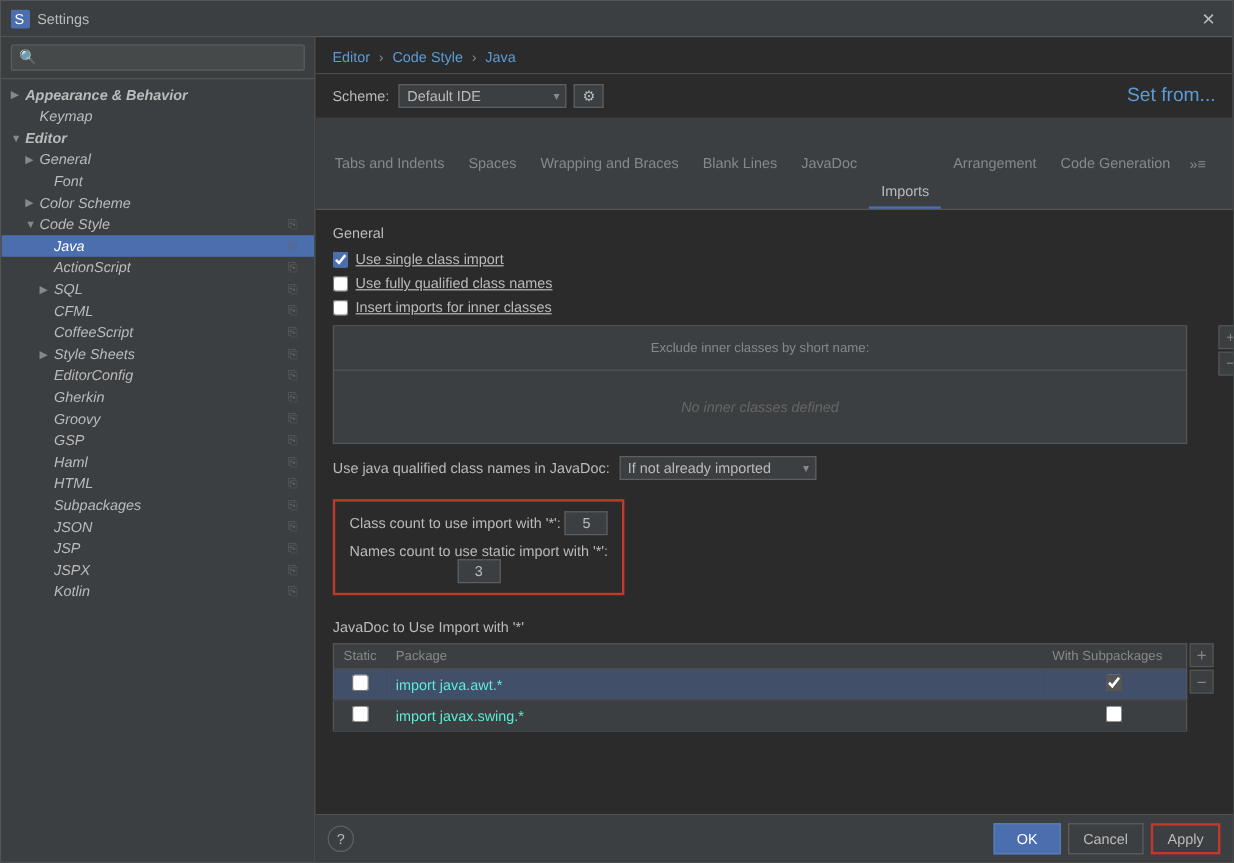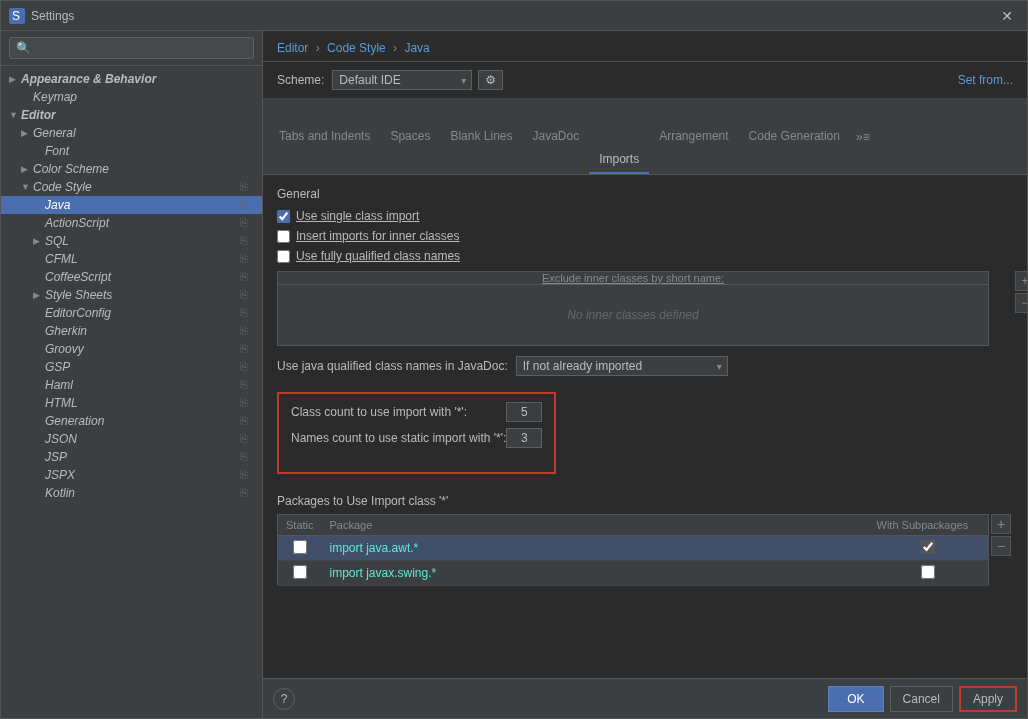--- a/index.html
+++ b/index.html
@@ -32,53 +32,53 @@
     .breadcrumb { padding: 10px 14px 6px; color: #bbbbbb; font-size: 12px; border-bottom: 1px solid #555; flex-shrink: 0; }
     .breadcrumb span { color: #5c9bd6; }
     .breadcrumb .sep { color: #888; margin: 0 4px; }
 
     .scheme-bar { display: flex; align-items: center; padding: 8px 14px; border-bottom: 1px solid #444; flex-shrink: 0; background: #2b2b2b; }
     .scheme-label { color: #bbbbbb; margin-right: 8px; }
     .scheme-select { background: #3c3f41; border: 1px solid #5e6060; color: #bbbbbb; padding: 2px 20px 2px 6px; font-size: 12px; outline: none; cursor: pointer; appearance: none; -webkit-appearance: none; width: 140px; }
     .scheme-select-wrap { position: relative; display: inline-block; }
     .scheme-select-wrap::after { content: '▾'; position: absolute; right: 6px; top: 50%; transform: translateY(-50%); color: #888; pointer-events: none; font-size: 10px; }
     .gear-btn { background: #3c3f41; border: 1px solid #5e6060; color: #bbbbbb; padding: 2px 6px; margin-left: 6px; cursor: pointer; font-size: 12px; }
-    .set-from { margin-left: auto; color: #5c9bd6; cursor: pointer; font-size: 12px; }
+    .set-from { margin-left: auto; color: #5c9bd6; cursor: pointer; font-size: 16px; }
 
     
     .tabs-bar { display: flex; align-items: center; border-bottom: 1px solid #555; background: #3c3f41; flex-shrink: 0; padding: 0 6px; }
     .tab { padding: 6px 10px; color: #888; cursor: pointer; border-bottom: 2px solid transparent; font-size: 12px; white-space: nowrap; }
     .tab.active { color: #bbbbbb; border-bottom: 2px solid #4b6eaf; margin-top: 47px; }
     .tab-overflow { color: #888; padding: 6px 4px; cursor: pointer; margin-left: 2px; }
 
     
     .content-area { flex: 1; overflow-y: auto; padding: 12px 14px; background: #2b2b2b; }
 
     .section-title { color: #bbbbbb; font-size: 12px; margin-bottom: 8px; font-weight: normal; }
 
     .checkbox-row { display: flex; align-items: center; margin-bottom: 6px; }
     .checkbox-row input[type="checkbox"] { margin-right: 6px; accent-color: #4b6eaf; }
     .checkbox-row label { color: #bbbbbb; cursor: pointer; text-decoration: underline; }
 
     .exclude-box { border: 1px solid #555; background: #3c3f41; margin: 8px 0; position: relative; }
-    .exclude-header { background: #3c3f41; padding: 0 8px; color: #888; font-size: 11px; text-align: center; border-bottom: 1px solid #555; text-decoration: underline; }
+    .exclude-header { background: #3c3f41; padding: 12px 8px; color: #888; font-size: 11px; text-align: center; border-bottom: 1px solid #555; }
     .exclude-body { min-height: 60px; display: flex; align-items: center; justify-content: center; color: #666; font-style: italic; font-size: 11px; padding: 16px; }
     .exclude-buttons { position: absolute; right: -22px; top: 0; display: flex; flex-direction: column; }
     .exclude-btn { background: #3c3f41; border: 1px solid #555; color: #888; width: 20px; height: 20px; display: flex; align-items: center; justify-content: center; cursor: pointer; font-size: 12px; margin-bottom: 2px; }
 
     .javadoc-row { display: flex; align-items: center; margin: 10px 0; }
     .javadoc-label { color: #bbbbbb; margin-right: 8px; white-space: nowrap; }
     .javadoc-select-wrap { position: relative; display: inline-block; }
-    .javadoc-select { background: #3c3f41; border: 1px solid #5e6060; color: #bbbbbb; padding: 2px 24px 2px 6px; font-size: 12px; outline: none; cursor: pointer; appearance: none; -webkit-appearance: none; width: 212px; }
+    .javadoc-select { background: #3c3f41; border: 1px solid #5e6060; color: #bbbbbb; padding: 2px 24px 2px 6px; font-size: 12px; outline: none; cursor: pointer; appearance: none; -webkit-appearance: none; width: 164px; }
     .javadoc-select-wrap::after { content: '▾'; position: absolute; right: 6px; top: 50%; transform: translateY(-50%); color: #888; pointer-events: none; font-size: 10px; }
 
     
     .highlight-box { border: 2px solid #c0392b; padding: 8px 12px; margin: 6px 0; display: inline-block; background: #2b2b2b; }
     .count-row { display: flex; align-items: center; margin-bottom: 6px; }
-    .count-row:last-child { margin-bottom: 16px; }
+    .count-row:last-child { margin-bottom: 0; flex-direction: column; }
     .count-label { color: #bbbbbb; flex: 1; }
     .count-input { background: #3c3f41; border: 1px solid #5e6060; color: #bbbbbb; width: 36px; text-align: center; padding: 2px 4px; font-size: 12px; outline: none; }
 
     
     .packages-section { margin-top: 14px; }
     .packages-title { color: #bbbbbb; margin-bottom: 6px; }
     .packages-table-wrap { position: relative; }
     .packages-table { width: 100%; border-collapse: collapse; background: #3c3f41; border: 1px solid #555; }
     .packages-table th { background: #3c3f41; color: #888; padding: 4px 8px; text-align: left; border-bottom: 1px solid #555; font-weight: normal; font-size: 11px; }
     .packages-table td { padding: 4px 8px; border-bottom: 1px solid #444; color: #bbbbbb; font-size: 11px; }
@@ -207,21 +207,21 @@
           <span class="item-label">Haml</span>
           <span class="copy-icon">⎘</span>
         </div>
         <div class="tree-item indent-2">
           <span class="arrow"></span>
           <span class="item-label">HTML</span>
           <span class="copy-icon">⎘</span>
         </div>
         <div class="tree-item indent-2">
           <span class="arrow"></span>
-          <span class="item-label">Generation</span>
+          <span class="item-label">Subpackages</span>
           <span class="copy-icon">⎘</span>
         </div>
         <div class="tree-item indent-2">
           <span class="arrow"></span>
           <span class="item-label">JSON</span>
           <span class="copy-icon">⎘</span>
         </div>
         <div class="tree-item indent-2">
           <span class="arrow"></span>
           <span class="item-label">JSP</span>
@@ -258,44 +258,45 @@
             <option>Default  IDE</option>
           </select>
         </div>
         <button class="gear-btn">⚙</button>
         <span class="set-from">Set from...</span>
       </div>
 
       <div class="tabs-bar">
         <div class="tab">Tabs and Indents</div>
         <div class="tab">Spaces</div>
+        <div class="tab">Wrapping and Braces</div>
         <div class="tab">Blank Lines</div>
         <div class="tab">JavaDoc</div>
         <div class="tab active">Imports</div>
         <div class="tab">Arrangement</div>
         <div class="tab">Code Generation</div>
         <div class="tab-overflow">»≡</div>
       </div>
 
       <div class="content-area">
 
         
         <div class="section-title">General</div>
 
         <div class="checkbox-row">
           <input type="checkbox" id="cb1" checked="" style="">
           <label for="cb1">Use single class import</label>
         </div>
         <div class="checkbox-row">
+          <input type="checkbox" id="cb2" style="">
+          <label for="cb2">Use fully qualified class names</label>
+        </div>
+        <div class="checkbox-row">
           <input type="checkbox" id="cb3" style="">
           <label for="cb3">Insert imports for inner classes</label>
-        </div>
-        <div class="checkbox-row">
-          <input type="checkbox" id="cb2" style="">
-          <label for="cb2">Use fully qualified class names</label>
         </div>
 
         
         <div style="position: relative; margin: 8px 0;">
           <div class="exclude-box" style="margin-right: 24px;">
             <div class="exclude-header">Exclude inner classes by short name:</div>
             <div class="exclude-body">
               <span>No inner classes defined</span>
             </div>
           </div>
@@ -324,21 +325,21 @@
             <input type="text" class="count-input" value="5" style="">
           </div>
           <div class="count-row">
             <span class="count-label">Names count to use static import with '*':</span>
             <input type="text" class="count-input" value="3" style="">
           </div>
         </div>
 
         
         <div class="packages-section">
-          <div class="packages-title">Packages to Use Import class '*'</div>
+          <div class="packages-title">JavaDoc to Use Import with '*'</div>
           <div class="packages-table-wrap" style="margin-right: 24px; position: relative;">
             <table class="packages-table">
               <thead>
                 <tr>
                   <th class="th-checkbox-col">Static</th>
                   <th class="th-package-col">Package</th>
                   <th class="th-subpackages-col">With Subpackages</th>
                 </tr>
               </thead>
               <tbody>

